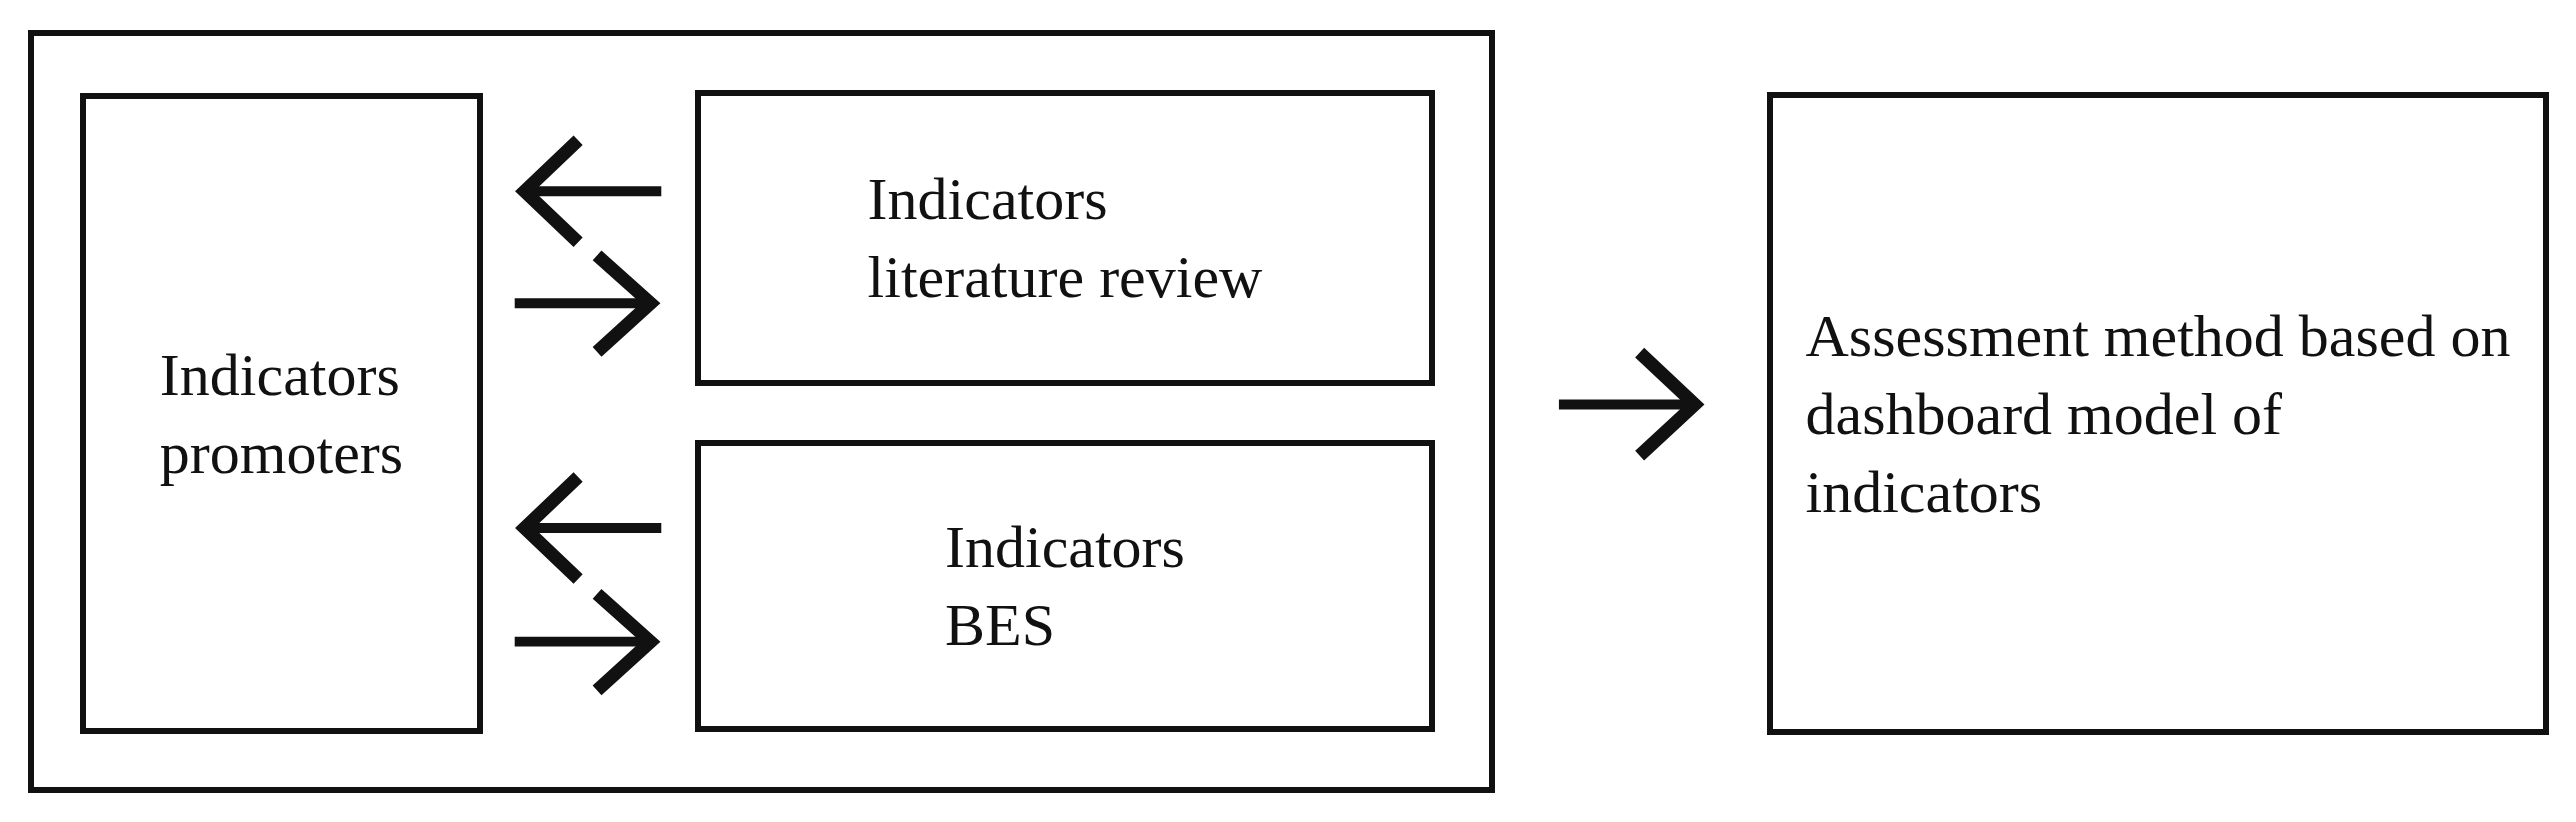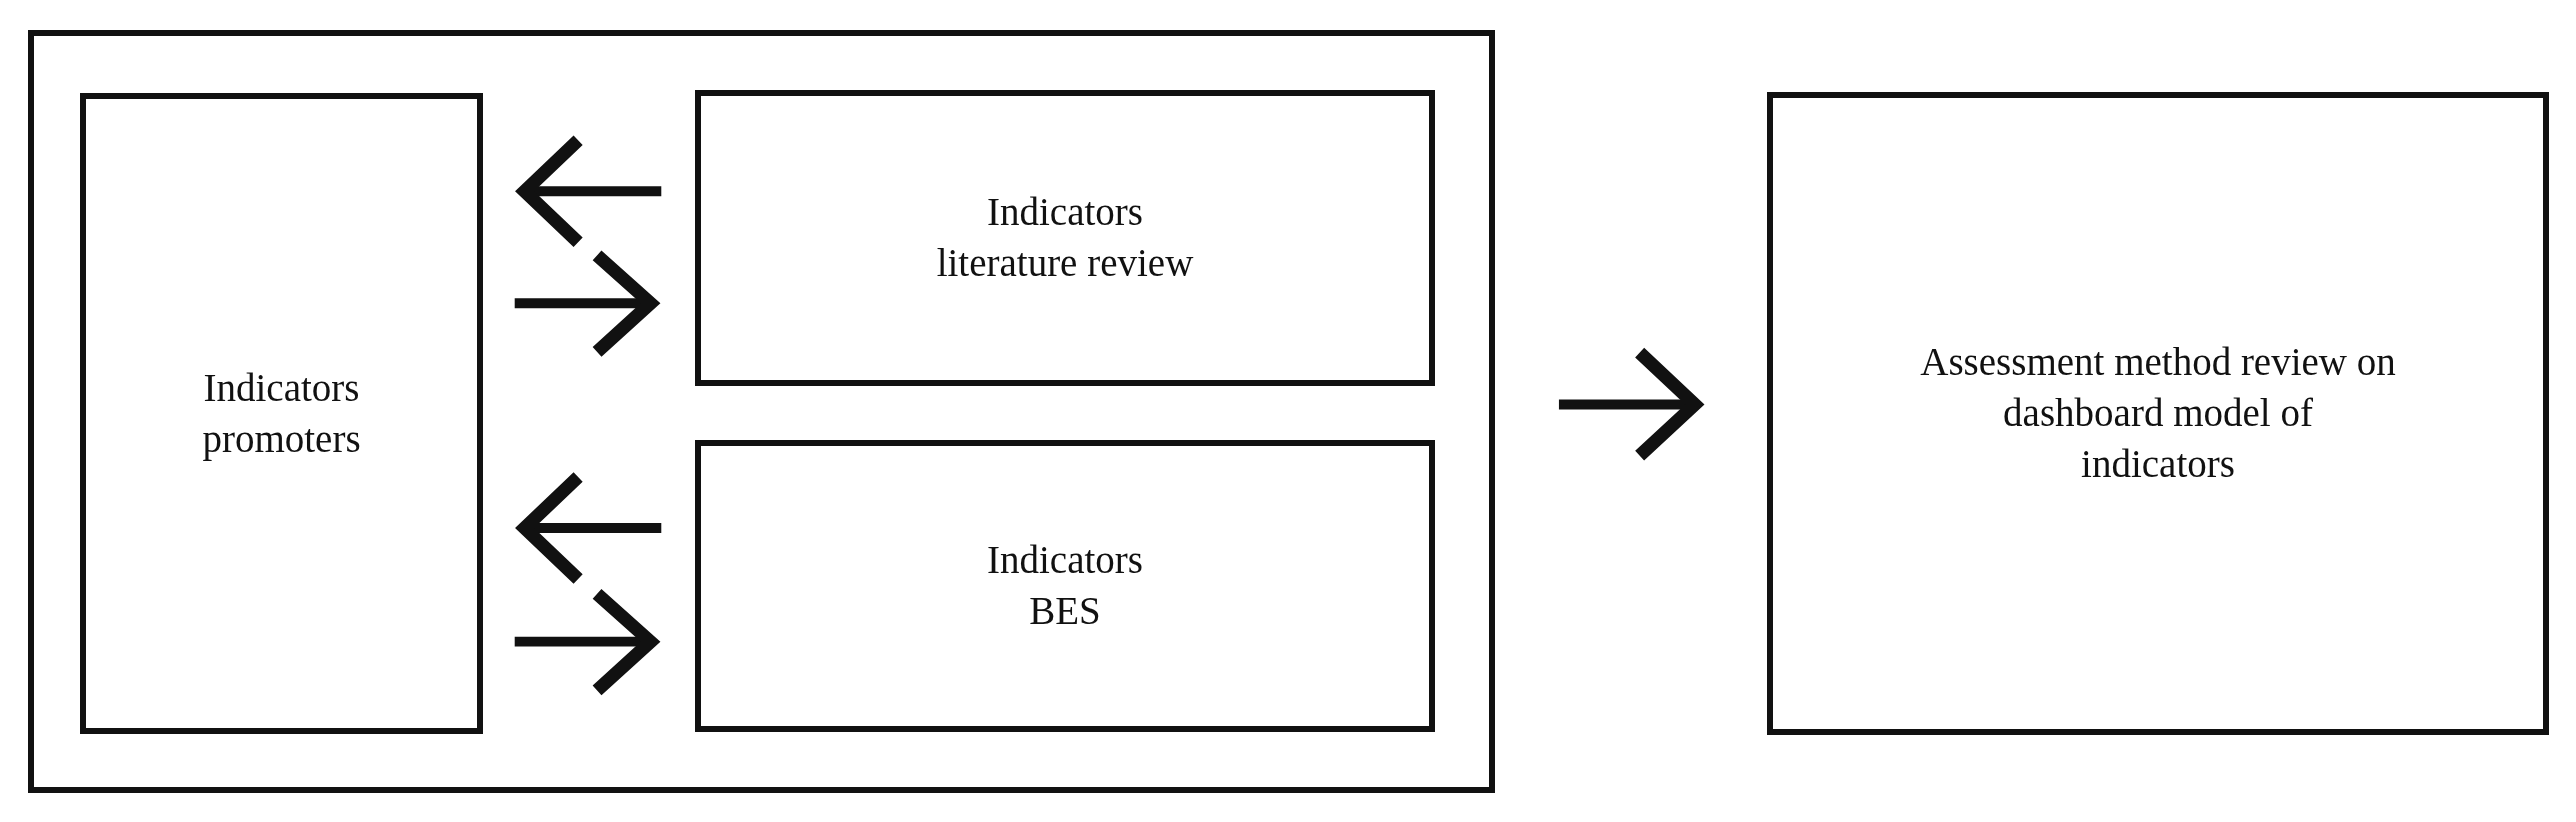--- a/index.html
+++ b/index.html
@@ -25,22 +25,22 @@
     position: absolute;
     border: 6.6px solid var(--ink);
     background: var(--bg);
     display: flex;
     align-items: center;
     justify-content: center;
     text-align: center;
   }
   .label {
     white-space: pre;
-    text-align: center;
-    font-size: 39px;
+    text-align: left;
+    font-size: 60px;
     line-height: 1.3;
     color: var(--ink);
   }
   
   .outer-box {
     left: 28px; top: 30px; width: 1467px; height: 763px;
   }
   
   .promoters-box  { left: 46px;  top: 57px;  width: 403px; height: 641px; }
   .literature-box { left: 661px; top: 54px;  width: 740px; height: 296px; }
@@ -82,21 +82,21 @@
     </div>
 
     <div class="box bes-box">
       <span class="label">Indicators
 BES</span>
     </div>
 
   </div>
 
   <div class="box assessment-box">
-    <span class="label">Assessment method review on
+    <span class="label">Assessment method based on
 dashboard model of
 indicators</span>
   </div>
 
   <svg class="arrow-overlay" viewBox="0 0 3128 999" xmlns="http://www.w3.org/2000/svg">
 
     <g>
       <path class="arrow-shaft" d="M803,232 L645,232"></path>
       <path class="arrow-head" d="M702,170 L637,232 L702,294"></path>
     </g>

